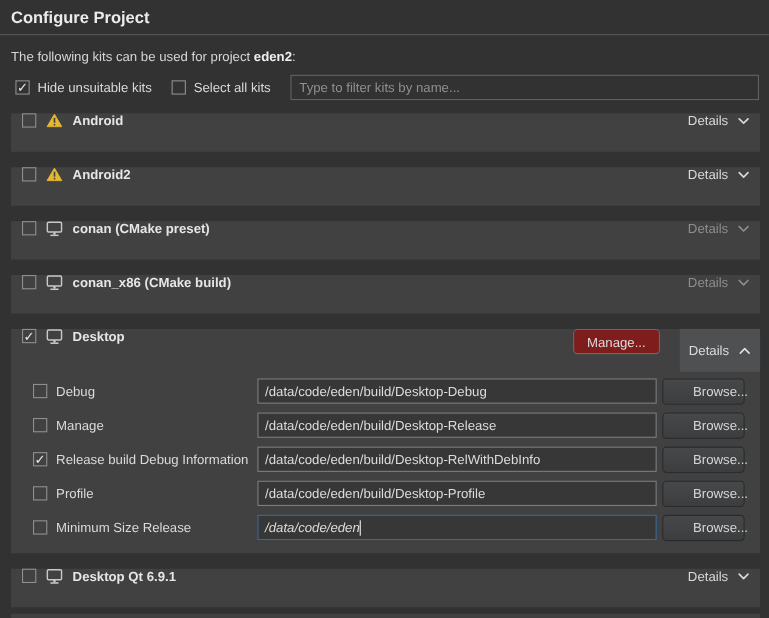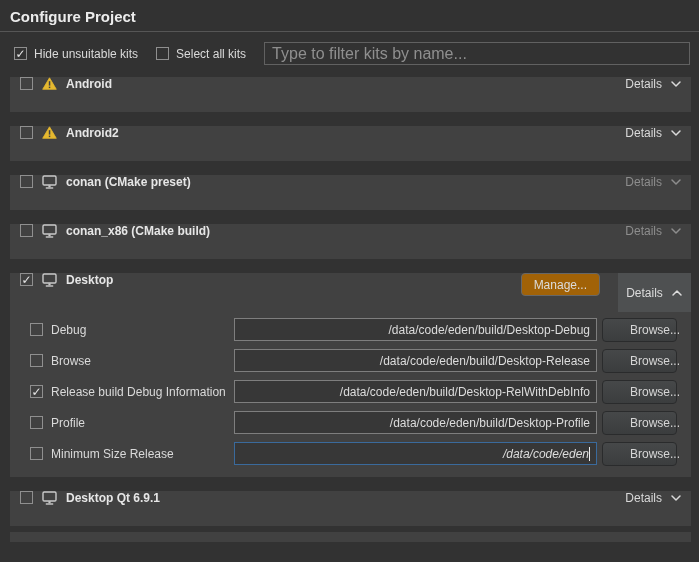--- a/index.html
+++ b/index.html
@@ -20,21 +20,21 @@
   .control-label{display:flex;align-items:center;gap:7px;color:#dadada;font-size:12px;margin-right:18px;cursor:default;}
   .cb{
     width:13px;height:13px;box-sizing:border-box;flex:none;
     border:1px solid #8f8f8f;background:transparent;
     display:inline-flex;align-items:center;justify-content:center;
     font-size:12px;line-height:1;color:#e9e9e9;cursor:pointer;
   }
   .filter-input{
     flex:1;height:23px;box-sizing:border-box;
     background:#323232;border:1px solid #616161;
-    color:#dcdcdc;font-size:16px;padding:0 7px;outline:none;
+    color:#dcdcdc;font-size:12px;padding:0 7px;outline:none;
     font-family:inherit;
   }
   .filter-input::placeholder{color:#8f8f8f;}
   .kit-list{margin:12px 8px 0 10px;}
   .kit-row{
     height:35px;background:#414141;
     display:flex;align-items:flex-start;
     padding:0 7px 0 10px;margin-bottom:14px;
   }
   .kit-icon{margin-left:9px;display:inline-flex;}
@@ -43,57 +43,58 @@
     margin-left:auto;background:none;border:none;padding:0 2px;
     color:#d9d9d9;font-size:12px;font-family:inherit;
     display:inline-flex;align-items:center;gap:8px;cursor:pointer;
   }
   .details-btn.dim{color:#8d8d8d;}
   .chev{display:block;}
   .kit-group{background:#414141;margin-bottom:14px;position:relative;}
   .kit-group .kit-row{margin-bottom:0;background:transparent;}
   .manage-btn{
     margin-left:auto;margin-right:84px;height:23px;padding:0 12px;
-    background:#a16207;border:1px solid #666768;border-radius:4px;
+    background:#7f1d1d;border:1px solid #666768;border-radius:4px;
     color:#dcdcdc;font-size:12px;font-family:inherit;cursor:pointer;
   }
   .details-toggle-expanded{
     position:absolute;top:0;right:0;width:73px;height:39px;
     background:#4e5051;border:none;color:#dcdcdc;
     font-size:12px;font-family:inherit;cursor:pointer;
     display:flex;align-items:center;justify-content:center;gap:8px;
   }
   .config-rows{padding:6px 0 8px;}
   .config-row{height:31px;display:flex;align-items:center;padding-left:20px;}
   .cfg-left{width:204px;display:flex;align-items:center;gap:8px;}
   .config-label{color:#dadada;font-size:12px;white-space:nowrap;text-align:center;}
   .path-input{
     width:363px;height:23px;box-sizing:border-box;flex:none;
     background:#373737;border:1px solid #7e7e7e;
     color:#dcdcdc;font-size:12px;
     display:flex;align-items:center;padding:0 6px;
-    white-space:pre;overflow:hidden;cursor:text;justify-content:flex-end;
+    white-space:pre;overflow:hidden;cursor:text;
   }
   .path-input.focused{border:1px solid #3a6a9c;font-style:italic;}
   .caret{width:1px;height:14px;background:#efefef;flex:none;}
   .browse-btn{
     width:75px;height:24px;margin-left:5px;flex:none;
     background:linear-gradient(#464849,#3b3d3e);
     border:1px solid #2a2b2c;border-radius:4px;
     color:#d6d6d6;font-size:12px;font-family:inherit;cursor:pointer;padding-left:27px;
   }
   .partial-row{height:10px;background:#414141;margin:-8px 8px 0 10px;}
 </style>
 </head>
 <body>
 
 <div class="page">
   <h1 class="page-title">Configure Project</h1>
   <hr class="title-divider">
 
+  <p class="subtitle"><span>The following kits can be used for project </span><b>eden2</b><span>:</span></p>
 
   <div class="controls">
     <label class="control-label">
       <span class="cb checked" id="cb-hide-unsuitable">✓</span>
       <span>Hide unsuitable kits</span>
     </label>
     <label class="control-label">
       <span class="cb" id="cb-select-all"></span>
       <span>Select all kits</span>
     </label>
@@ -193,21 +194,21 @@
             <div class="cfg-left">
               <span class="cb"></span>
               <span class="config-label">Debug</span>
             </div>
             <div class="path-input"><span>/data/code/eden/build/Desktop-Debug</span></div>
             <button class="browse-btn">Browse...</button>
           </div>
           <div class="config-row">
             <div class="cfg-left">
               <span class="cb"></span>
-              <span class="config-label">Browse</span>
+              <span class="config-label">Manage</span>
             </div>
             <div class="path-input"><span>/data/code/eden/build/Desktop-Release</span></div>
             <button class="browse-btn">Browse...</button>
           </div>
           <div class="config-row">
             <div class="cfg-left">
               <span class="cb checked">✓</span>
               <span class="config-label">Release build Debug Information</span>
             </div>
             <div class="path-input"><span>/data/code/eden/build/Desktop-RelWithDebInfo</span></div>

